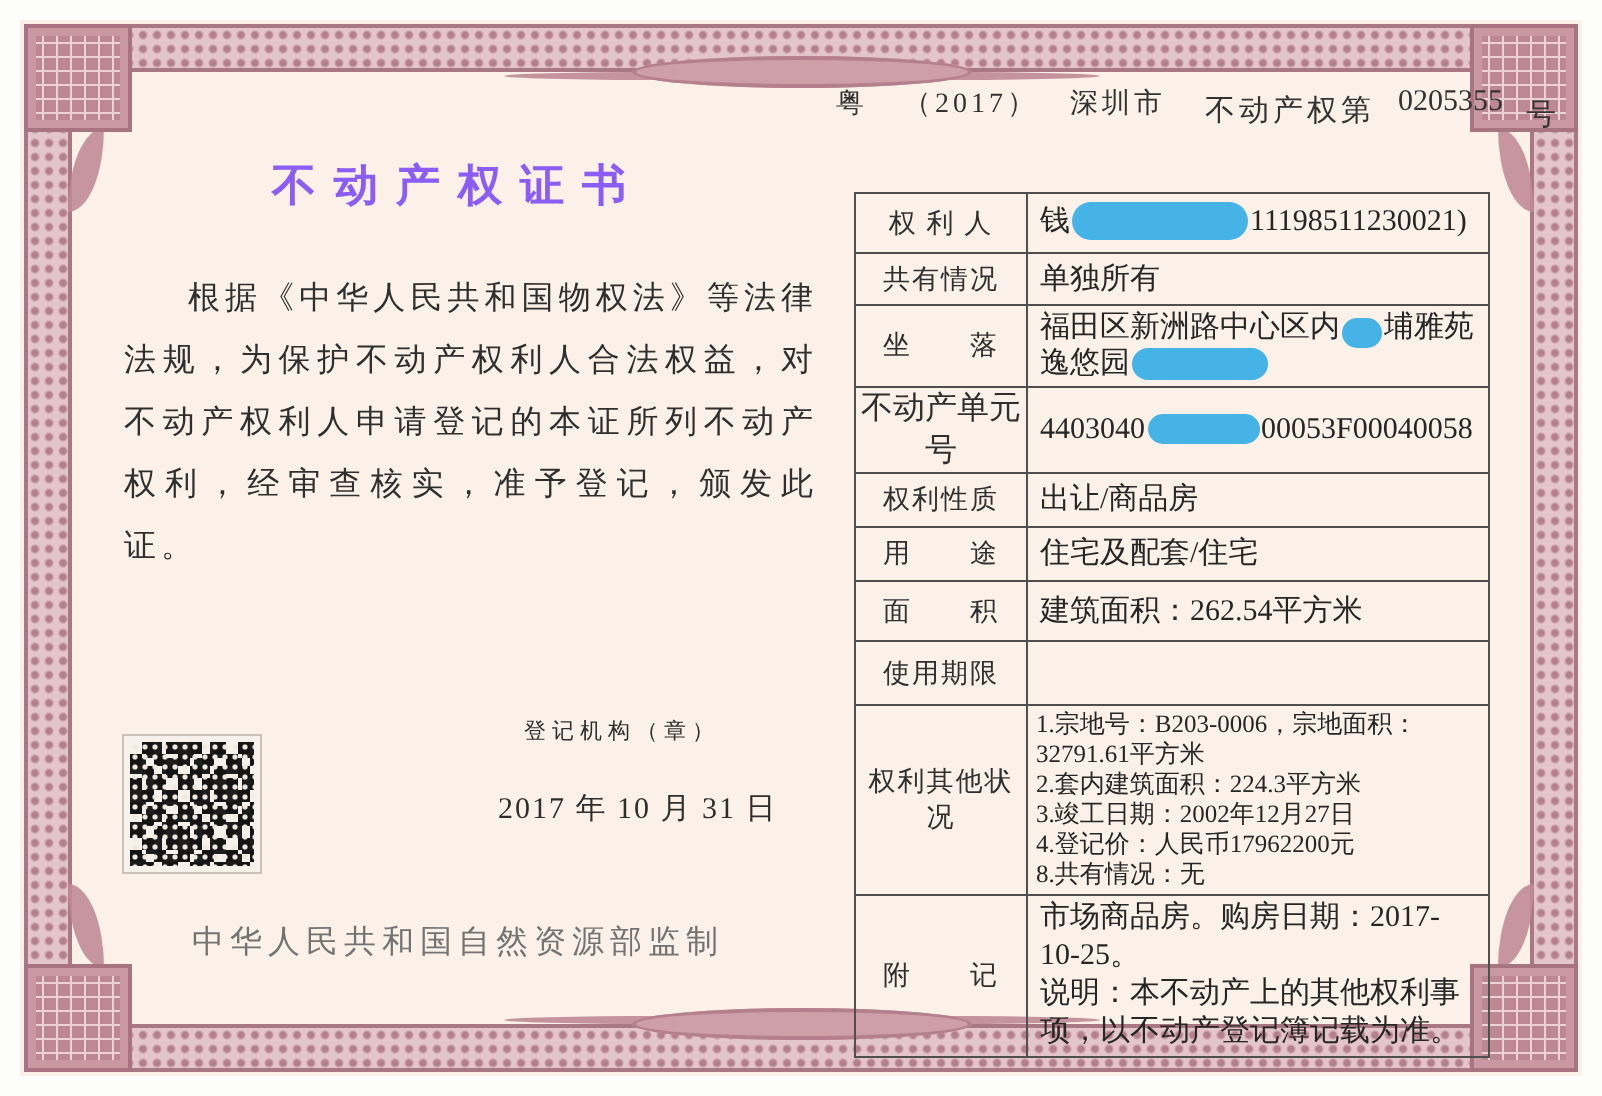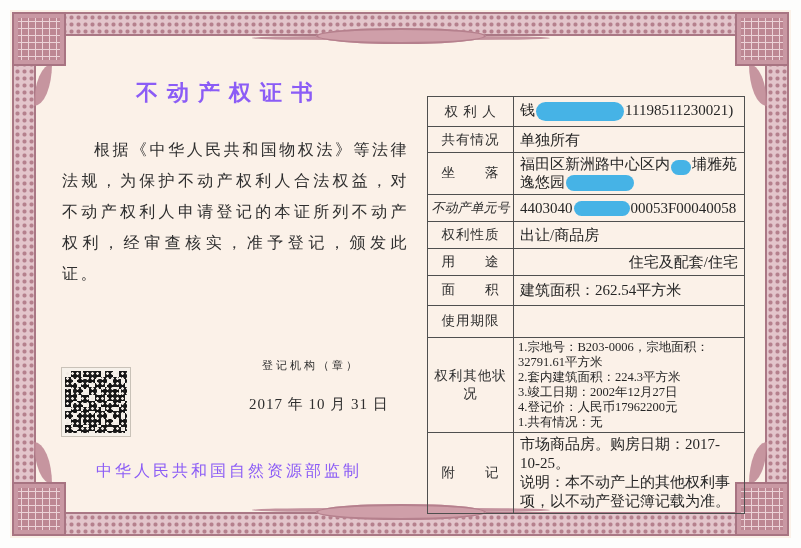--- a/index.html
+++ b/index.html
@@ -62,34 +62,34 @@
   .issue-date { position:absolute; top:395px; left:221px; font-size:15px; letter-spacing:1px; z-index:5;margin-left:28px; }
   .barcode { position:absolute; top:368px; left:62px; width:68px; height:68px; z-index:5;
              background-color:#f6f1ea;
              background-image:
                radial-gradient(circle, #efe9e2 1px, rgba(0,0,0,0) 1.6px),
                repeating-conic-gradient(#141414 0% 25%, rgba(0,0,0,0) 0% 50%),
                repeating-conic-gradient(#1d1d1d 0% 25%, #f6f1ea 0% 50%);
              background-size: 5px 5px, 12px 12px, 16px 16px;
              border:3px solid #f6f1ea; outline:1px solid #c9c2b8; }
   .made-by { position:absolute; top:461px; left:45px; width:368px; text-align:center;
-             font-size:16px; letter-spacing:3px; color:#8b5cf6; z-index:5; }
+             font-size:16px; letter-spacing:3px; color:#737373; z-index:5; }
 
   
   .detail-table { position:absolute; top:96px; left:427px; width:318px; border-collapse:collapse; z-index:5;
                   table-layout:fixed; }
   .detail-table td { border:1.5px solid #4f4f4f; vertical-align:middle; }
   .detail-table td.lab { width:86px; text-align:center; font-size:13.5px; letter-spacing:1px;
                          color:#2f2f2f; padding:0 2px; }
   .detail-table td.val { font-size:15px; padding:2px 6px; color:#262626; line-height:18px; }
   tr.r1  td { height:30px; } tr.r2  td { height:26px; } tr.r3  td { height:39px; }
   tr.r4  td { height:27px; } tr.r5  td { height:27px; } tr.r6  td { height:27px; }
-  tr.r7  td { height:27px;text-align:right; } tr.r8  td { height:30px; } tr.r9  td { height:32px; }
+  tr.r7  td { height:27px; } tr.r8  td { height:30px; } tr.r9  td { height:32px; }
   tr.r10 td { height:77px; } tr.r11 td { height:64px; }
-  tr.r4 td.lab { font-size:13px; letter-spacing:0;font-style:italic; }
+  tr.r4 td.lab { font-size:16px; letter-spacing:0; }
   tr.r4 td.val { white-space:nowrap; }
   tr.r10 td.lab { font-size:13.5px; }
   tr.r10 td.val { font-size:12.5px; line-height:15px; padding:2px 4px; }
   tr.r11 td.val { font-size:15px; line-height:19px; }
 
   .redact { display:inline-block; background:#46b3e6; border-radius:10px; vertical-align:middle;
             position:relative; top:-1px; margin:0 1px; }
   .redact-owner { width:88px; height:19px; }
   .redact-loc1  { width:20px; height:15px; top:2px; }
   .redact-loc2  { width:68px; height:16px; }
@@ -109,20 +109,28 @@
   <div class="medallion medallion-bottom"></div>
   <div class="corner corner-tl"></div>
   <div class="corner corner-tr"></div>
   <div class="corner corner-bl"></div>
   <div class="corner corner-br"></div>
   <div class="curl curl-tl"></div>
   <div class="curl curl-tr"></div>
   <div class="curl curl-bl"></div>
   <div class="curl curl-br"></div>
 
+  <div class="serial">
+    <span class="prov">粤</span>
+    <span class="year">（2017）</span>
+    <span class="city">深圳市</span>
+    <span class="doclab">不动产权第</span>
+    <span class="docnum">0205355</span>
+    <span class="nosuf">号</span>
+  </div>
 
   <div class="title">不动产权证书</div>
   <div class="statement">根据《中华人民共和国物权法》等法律法规，为保护不动产权利人合法权益，对不动产权利人申请登记的本证所列不动产权利，经审查核实，准予登记，颁发此证。</div>
   <div class="registry">登记机构（章）</div>
   <div class="issue-date">2017 年 10 月 31 日</div>
   <div class="barcode"></div>
   <div class="made-by">中华人民共和国自然资源部监制</div>
 
   <table class="detail-table">
     <tbody>
@@ -158,21 +166,21 @@
       <td class="lab">使用期限</td>
       <td class="val"></td>
     </tr>
     <tr class="r10">
       <td class="lab">权利其他状况</td>
       <td class="val">
         <div>1.宗地号：B203-0006，宗地面积：32791.61平方米</div>
         <div>2.套内建筑面积：224.3平方米</div>
         <div>3.竣工日期：2002年12月27日</div>
         <div>4.登记价：人民币17962200元</div>
-        <div>1.共有情况：无</div>
+        <div>8.共有情况：无</div>
       </td>
     </tr>
     <tr class="r11">
       <td class="lab">附　　记</td>
       <td class="val">
         <div>市场商品房。购房日期：2017-10-25。</div>
         <div>说明：本不动产上的其他权利事项，以不动产登记簿记载为准。</div>
       </td>
     </tr>
   </tbody>

